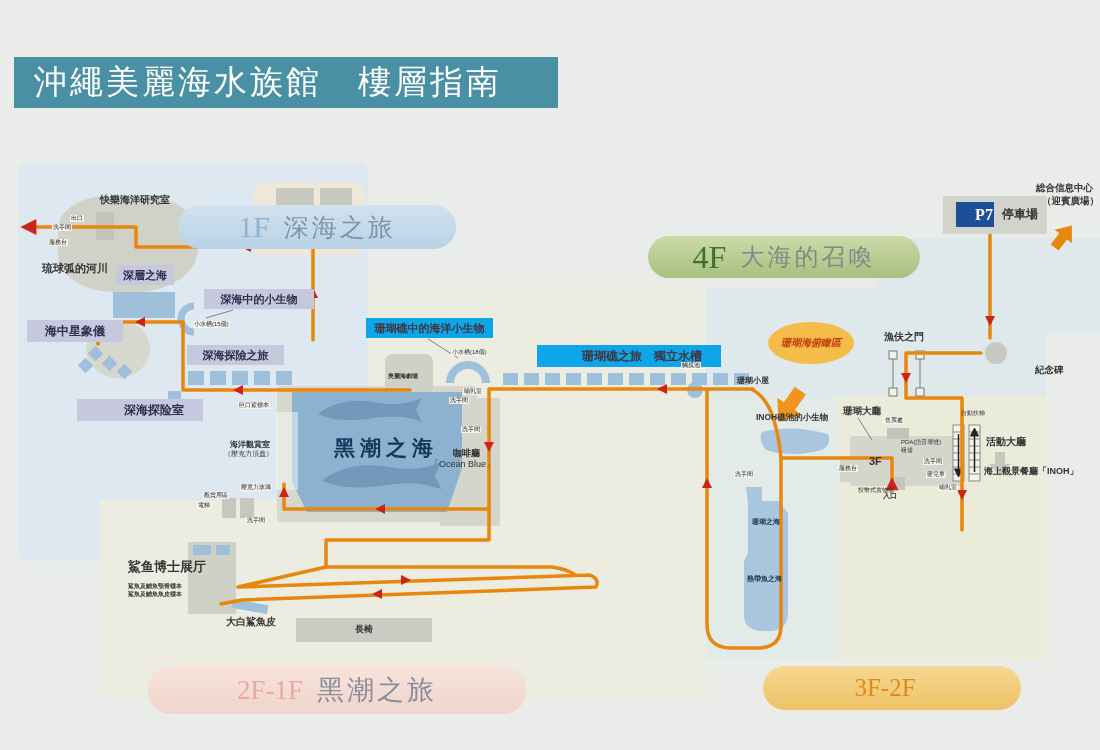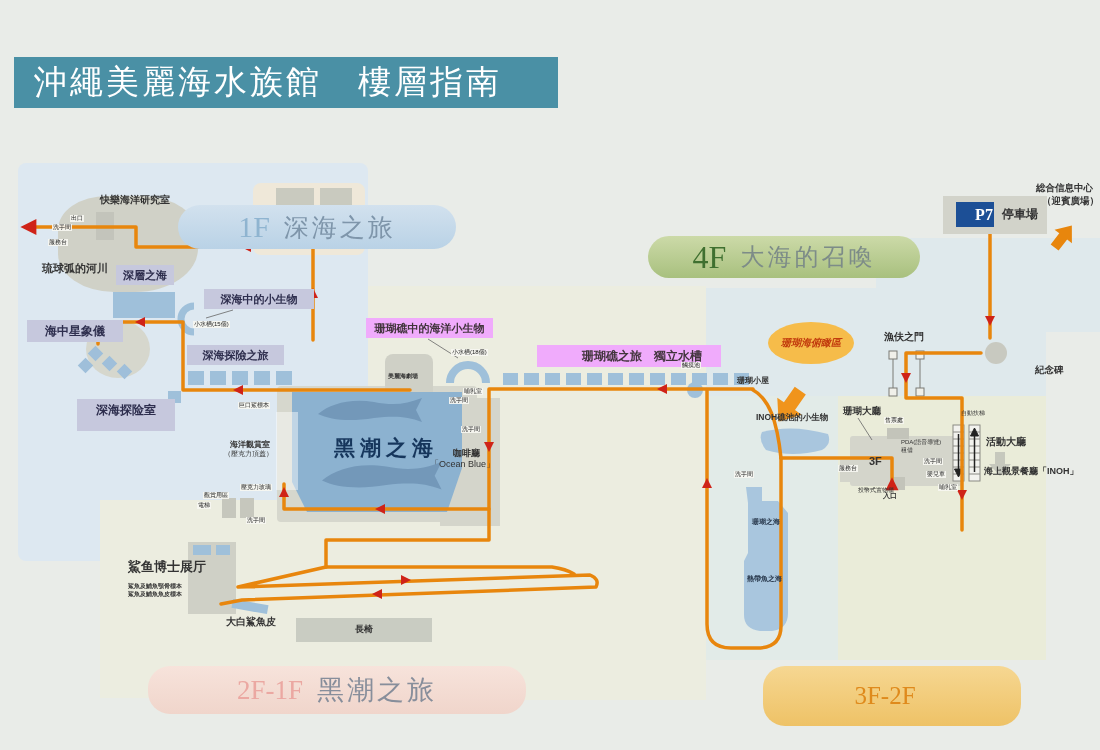--- a/index.html
+++ b/index.html
@@ -2,21 +2,21 @@
 <html><head>
 <meta charset="utf-8">
 <style>
   html,body{margin:0;padding:0;background:#e9ece8;}
   #stage{position:relative;width:1100px;height:750px;background:#e9ece8;overflow:hidden;
          font-family:"Liberation Sans","DejaVu Sans",sans-serif;}
   .lbl{position:absolute;color:#333;white-space:nowrap;z-index:10;line-height:1.15;}
   .b{font-weight:bold;}
   .serif{font-family:"Liberation Serif","DejaVu Serif",serif;}
   .lav{background:#c6c8dd;color:#2e2e4e;text-align:center;font-weight:bold;z-index:10;}
-  .pnk{background:#f0abfc;color:#41343c;text-align:center;font-weight:bold;z-index:10;}
+  .pnk{background:#0ea5e9;color:#41343c;text-align:center;font-weight:bold;z-index:10;}
   .chip{background:rgba(246,246,241,.92);padding:0 1px;font-size:6px;color:#222;z-index:10;}
   .zone{position:absolute;border-radius:8px;z-index:1;}
   .bld{position:absolute;background:#d4d5cb;z-index:2;}
   svg.layer{position:absolute;left:0;top:0;z-index:5;}
   .banner{position:absolute;z-index:11;display:flex;align-items:center;justify-content:center;}
   #titlebar{left:14px;top:57px;width:524px;height:51px;background:#4a90a5;color:#fff;
             font-size:33px;letter-spacing:3px;justify-content:flex-start;padding-left:20px;}
   .zb{border-radius:22px;}
   .zb .fl{margin-right:14px;}
   .ell{position:absolute;border-radius:50%;z-index:11;display:flex;align-items:center;justify-content:center;}
@@ -42,21 +42,21 @@
     <span class="serif" style="font-size:25px;color:#7e95aa;letter-spacing:3px;">深海之旅</span>
   </div>
   <div class="banner zb" style="left:648px;top:236px;width:272px;height:42px;background:linear-gradient(#ccdaa8,#a8c07e);">
     <span class="fl serif" style="font-size:32px;color:#3f7030;">4F</span>
     <span class="serif" style="font-size:24px;color:#7d8c88;letter-spacing:3px;">大海的召喚</span>
   </div>
   <div class="banner zb" style="left:148px;top:666px;width:378px;height:48px;background:linear-gradient(#f7e3db,#f0d5cb);">
     <span class="fl serif" style="font-size:27px;color:#eba8a2;">2F-1F</span>
     <span class="serif" style="font-size:27px;color:#878e9b;letter-spacing:3px;">黑潮之旅</span>
   </div>
-  <div class="banner zb" style="left:763px;top:666px;width:258px;height:60px;background:linear-gradient(#f6d792,#eec266);">
+  <div class="banner zb" style="left:763px;top:666px;width:258px;height:44px;background:linear-gradient(#f6d792,#eec266);">
     <span class="fl serif" style="font-size:25px;color:#df8a1c;">3F-2F</span>
   </div>
 
   <div class="bld" style="left:58px;top:196px;width:140px;height:96px;background:#d0d1c7;border-radius:35% 40% 45% 40%;"></div>
   <div class="bld" style="left:96px;top:212px;width:18px;height:28px;background:#c3c4bb;"></div>
   <div class="bld" style="left:276px;top:188px;width:38px;height:40px;background:#c9cabf;"></div>
   <div class="bld" style="left:320px;top:188px;width:32px;height:40px;background:#c9cabf;"></div>
   <div class="bld" style="left:290px;top:215px;width:32px;height:18px;background:#b4b4aa;"></div>
   <div class="bld" style="left:86px;top:320px;width:64px;height:58px;background:#d6d7cd;border-radius:50%;"></div>
   <div class="bld" style="left:90px;top:348px;width:11px;height:11px;background:#9fbfda;transform:rotate(45deg);"></div>
@@ -191,21 +191,21 @@
     </g>
 
     <polygon transform="translate(1062,238) rotate(38)" points="0,-16 11,-2 5,-2 5,12 -5,12 -5,-2 -11,-2" fill="#e8860d"></polygon>
     <polygon transform="translate(791,404) rotate(215) scale(1.35)" points="0,-16 11,-2 5,-2 5,12 -5,12 -5,-2 -11,-2" fill="#f0941c"></polygon>
   </svg>
 
   <div class="lbl lav" style="left:116px;top:265px;width:58px;height:20px;font-size:11px;line-height:20px;">深層之海</div>
   <div class="lbl lav" style="left:204px;top:289px;width:110px;height:20px;font-size:11px;line-height:20px;">深海中的小生物</div>
   <div class="lbl lav" style="left:27px;top:320px;width:96px;height:22px;font-size:12px;line-height:22px;">海中星象儀</div>
   <div class="lbl lav" style="left:187px;top:345px;width:97px;height:20px;font-size:11px;line-height:20px;">深海探險之旅</div>
-  <div class="lbl lav" style="left:77px;top:399px;width:98px;height:32px;font-size:12px;line-height:22px;">深海探险室</div>
+  <div class="lbl lav" style="left:77px;top:399px;width:98px;height:22px;font-size:12px;line-height:22px;padding-left:28px;">深海探险室</div>
   <div class="lbl pnk" style="left:366px;top:318px;width:127px;height:20px;font-size:11px;line-height:20px;">珊瑚礁中的海洋小生物</div>
   <div class="lbl pnk" style="left:537px;top:345px;width:158px;height:22px;font-size:12px;line-height:22px;padding-left:26px;">珊瑚礁之旅　獨立水槽</div>
 
   <div class="lbl b" style="left:100px;top:194px;font-size:10px;">快樂海洋研究室</div>
   <div class="lbl chip" style="left:292px;top:220px;font-size:6px;background:#b4b4aa;color:#222;">閱覽室</div>
   <div class="lbl b" style="left:42px;top:262px;font-size:11px;">琉球弧的河川</div>
   <div class="lbl chip" style="left:193px;top:321px;">小水槽(15個)</div>
   <div class="lbl chip" style="left:238px;top:402px;">巨口鯊標本</div>
   <div class="lbl b serif" style="left:334px;top:436px;font-size:21px;color:#16365c;letter-spacing:5px;">黑潮之海</div>
   <div class="lbl b" style="left:230px;top:440px;font-size:8px;">海洋觀賞室</div>

